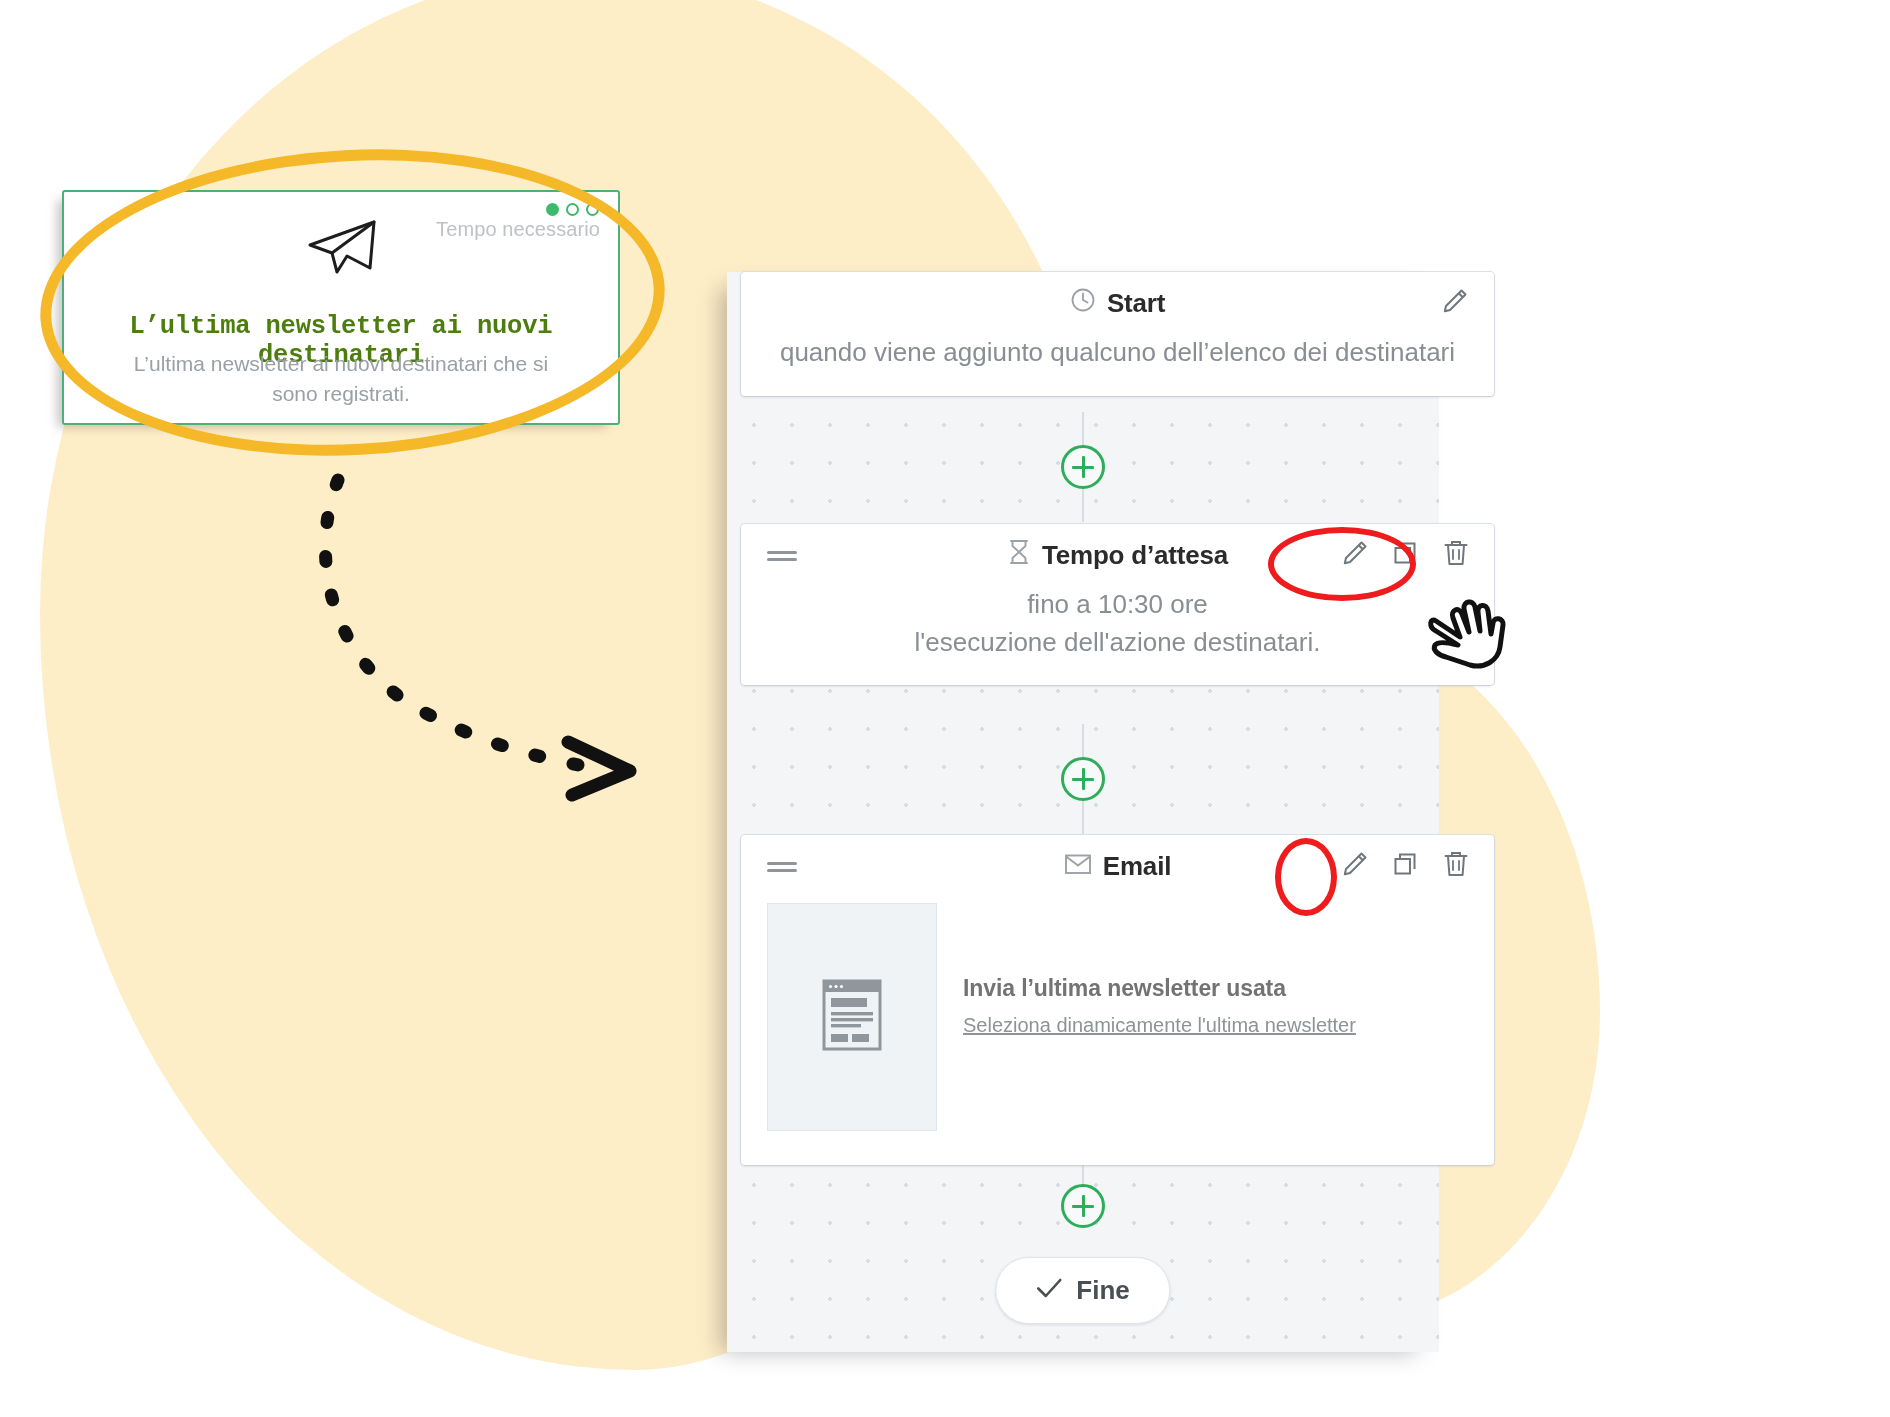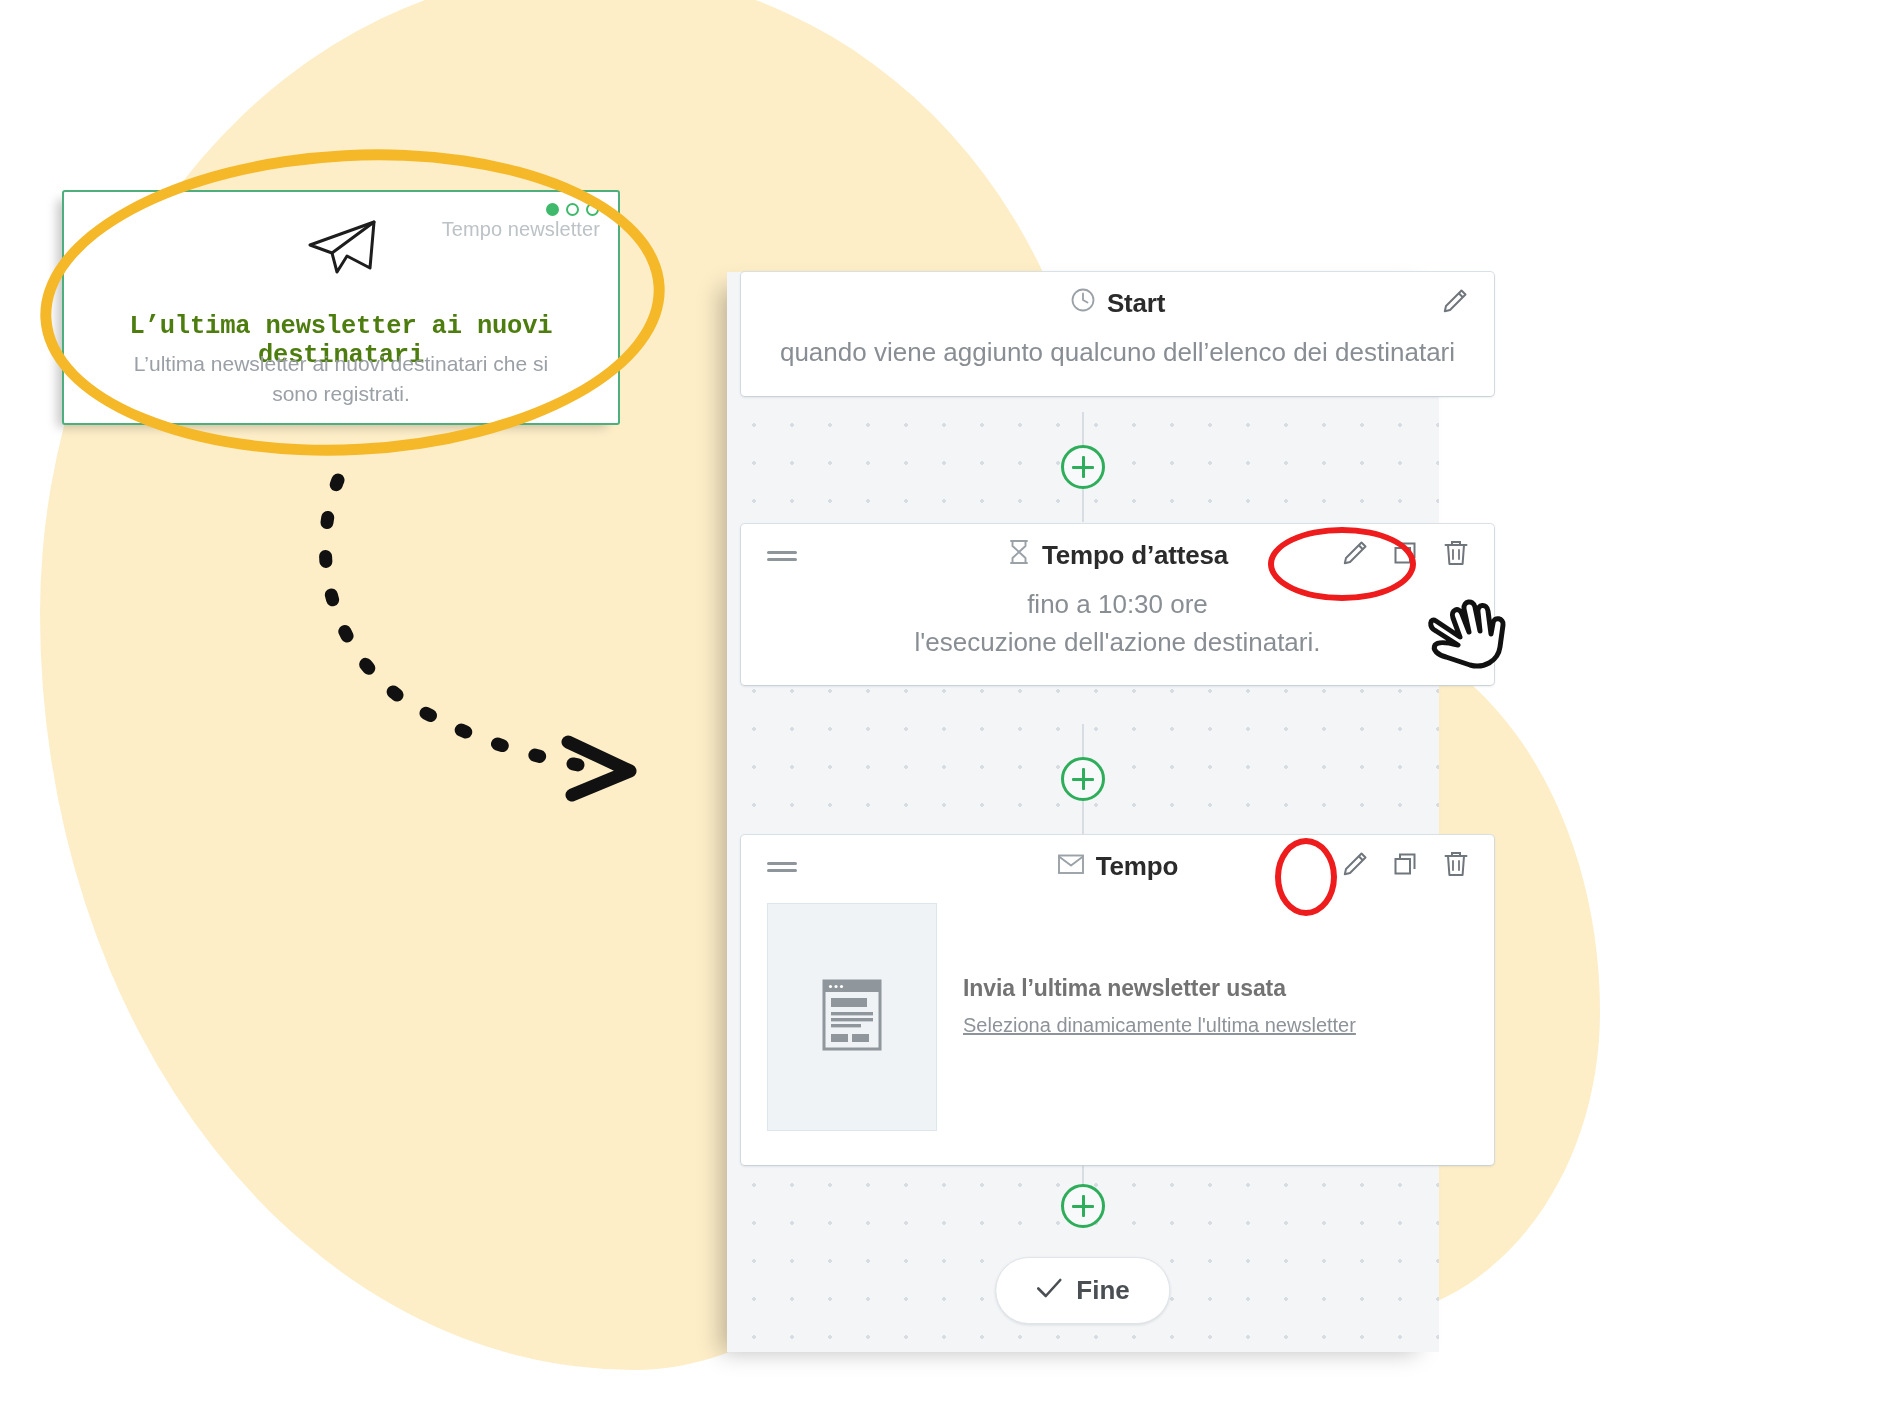--- a/index.html
+++ b/index.html
@@ -161,21 +161,21 @@
 
   <div class="blob blob-main"></div>
   <div class="blob blob-right"></div>
 
   <div class="tpl-card">
     <div class="tpl-dots">
       <span class="tpl-dot filled"></span>
       <span class="tpl-dot"></span>
       <span class="tpl-dot"></span>
     </div>
-    <div class="tpl-time">Tempo newsletter</div>
+    <div class="tpl-time">Tempo necessario</div>
     <div class="tpl-plane">
       <svg width="74" height="58" viewBox="0 0 74 58">
         <path d="M70 4 L6 27 L28 35 L33 54 L43 38 L66 50 Z" fill="none" stroke="#1d1d1d" stroke-width="3" stroke-linejoin="round" stroke-linecap="round"></path>
         <path d="M28 35 L70 4" fill="none" stroke="#1d1d1d" stroke-width="3" stroke-linecap="round"></path>
       </svg>
     </div>
     <div class="tpl-title">L’ultima newsletter ai nuovi destinatari</div>
     <div class="tpl-desc">L’ultima newsletter ai nuovi destinatari che si sono registrati.</div>
   </div>
 
@@ -269,21 +269,21 @@
           <i></i>
             <i></i>
         </div>
         <div class="node-title">
           <span>
             <svg width="28" height="22" viewBox="0 0 28 22">
               <rect x="2" y="2.5" width="24" height="17.5" fill="none" stroke="#9aa1a7" stroke-width="1.9"></rect>
               <path d="M2 3.5 L14 12.5 L26 3.5" fill="none" stroke="#9aa1a7" stroke-width="1.9" stroke-linejoin="round"></path>
             </svg>
           </span>
-          <span>Tempo</span>
+          <span>Email</span>
         </div>
         <div class="node-actions">
           <span>
             <svg width="30" height="30" viewBox="0 0 30 30">
               <path d="M21.5 4.5 L25.5 8.5 L10 24 L4.8 25.2 L6 20 Z" fill="none" stroke="#6f767c" stroke-width="2" stroke-linejoin="round"></path>
               <path d="M18.8 7.2 L22.8 11.2" fill="none" stroke="#6f767c" stroke-width="2"></path>
             </svg>
           </span>
           <span>
             <svg width="28" height="28" viewBox="0 0 28 28">

